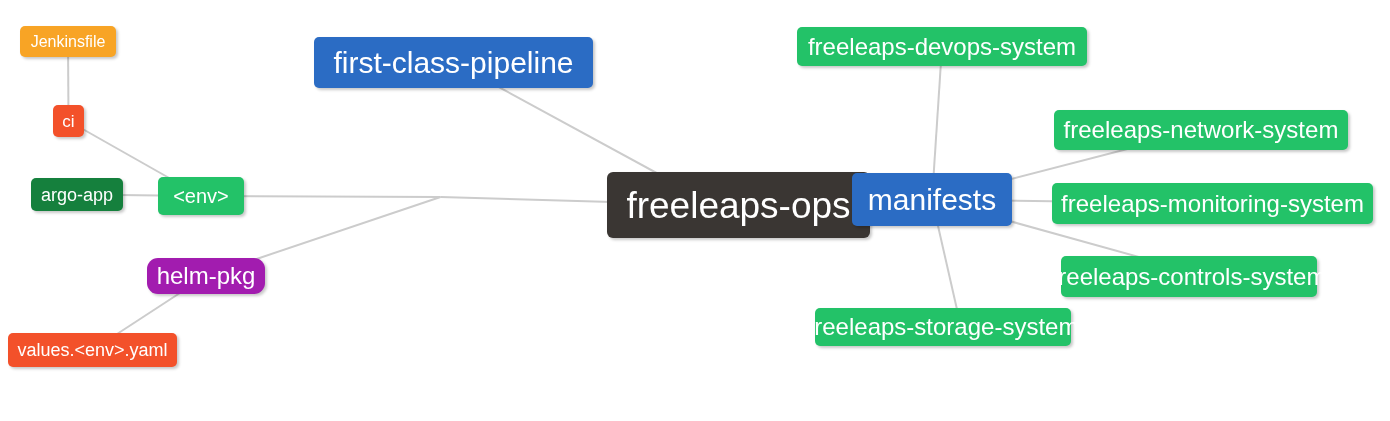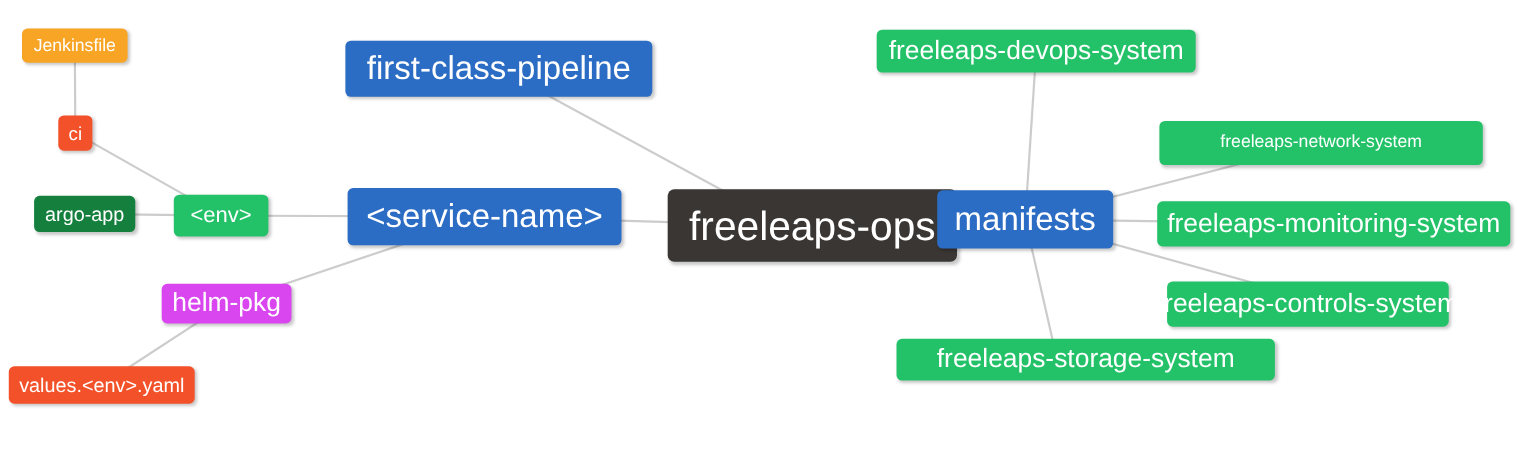--- a/index.html
+++ b/index.html
@@ -40,24 +40,24 @@
   #node-ci                   { left: 53px;   top: 105px; width: 31px;  height: 32px; font-size: 17px; }
   #node-argo-app             { left: 31px;   top: 178px; width: 92px;  height: 33px; font-size: 18px; }
   #node-env                  { left: 158px;  top: 177px; width: 86px;  height: 38px; font-size: 20px; }
   #node-helm-pkg             { left: 147px;  top: 258px; width: 118px; height: 36px; font-size: 24px; }
   #node-values-env-yaml      { left: 8px;    top: 333px; width: 169px; height: 34px; font-size: 18px; }
   #node-first-class-pipeline { left: 314px;  top: 37px;  width: 279px; height: 51px; font-size: 30px; }
   #node-service-name         { left: 316px;  top: 171px; width: 249px; height: 52px; font-size: 30px; }
   #node-freeleaps-ops        { left: 584px;  top: 172px; width: 263px; height: 66px; font-size: 37px; border-radius: 6px; }
   #node-manifests            { left: 852px;  top: 173px; width: 160px; height: 53px; font-size: 30px; }
   #node-devops-system        { left: 797px;  top: 27px;  width: 290px; height: 39px; font-size: 24px; }
-  #node-network-system       { left: 1054px; top: 110px; width: 294px; height: 40px; font-size: 16px; }
+  #node-network-system       { left: 1054px; top: 110px; width: 294px; height: 40px; font-size: 24px; }
   #node-monitoring-system    { left: 1052px; top: 183px; width: 321px; height: 41px; font-size: 24px; }
   #node-controls-system      { left: 1061px; top: 256px; width: 256px; height: 41px; font-size: 24px; }
-  #node-storage-system       { left: 815px;  top: 308px; width: 344px; height: 38px; font-size: 24px; }
+  #node-storage-system       { left: 815px;  top: 308px; width: 256px; height: 38px; font-size: 24px; }
 </style>
 </head>
 <body>
 
 <div class="canvas">
 
   <svg class="edge-layer" width="1390" height="421" viewBox="0 0 1390 421">
       <line x1="68" y1="41.5" x2="68.5" y2="121" stroke="#cccccc" stroke-width="2"></line>
       <line x1="68.5" y1="121" x2="201" y2="196" stroke="#cccccc" stroke-width="2"></line>
       <line x1="77" y1="194.5" x2="201" y2="196" stroke="#cccccc" stroke-width="2"></line>
@@ -83,35 +83,32 @@
   </div>
 
   <div class="node" id="node-argo-app" style="background: #15803d;">
     <span>argo-app</span>
   </div>
 
   <div class="node" id="node-env" style="background: rgb(35, 194, 104);">
     <span>&lt;env&gt;</span>
   </div>
 
-  <div class="node" id="node-helm-pkg" style="background: #d946ef;">
+  <div class="node" id="node-helm-pkg" style="background: #a21caf; border-radius: 11px;">
     <span>helm-pkg</span>
   </div>
 
   <div class="node" id="node-values-env-yaml" style="background: rgb(243, 81, 42);">
     <span>values.&lt;env&gt;.yaml</span>
   </div>
 
   <div class="node" id="node-first-class-pipeline" style="background: rgb(43, 108, 196);">
     <span>first-class-pipeline</span>
   </div>
 
-  <div class="node" id="node-service-name" style="background: rgb(43, 108, 196);">
-    <span>&lt;service-name&gt;</span>
-  </div>
 
   <div class="node" id="node-freeleaps-ops" style="background: rgb(58, 54, 51); margin-left: 23px;">
     <span>freeleaps-ops</span>
   </div>
 
   <div class="node" id="node-manifests" style="background: rgb(43, 108, 196);">
     <span>manifests</span>
   </div>
 
   <div class="node" id="node-devops-system" style="background: rgb(35, 194, 104);">

